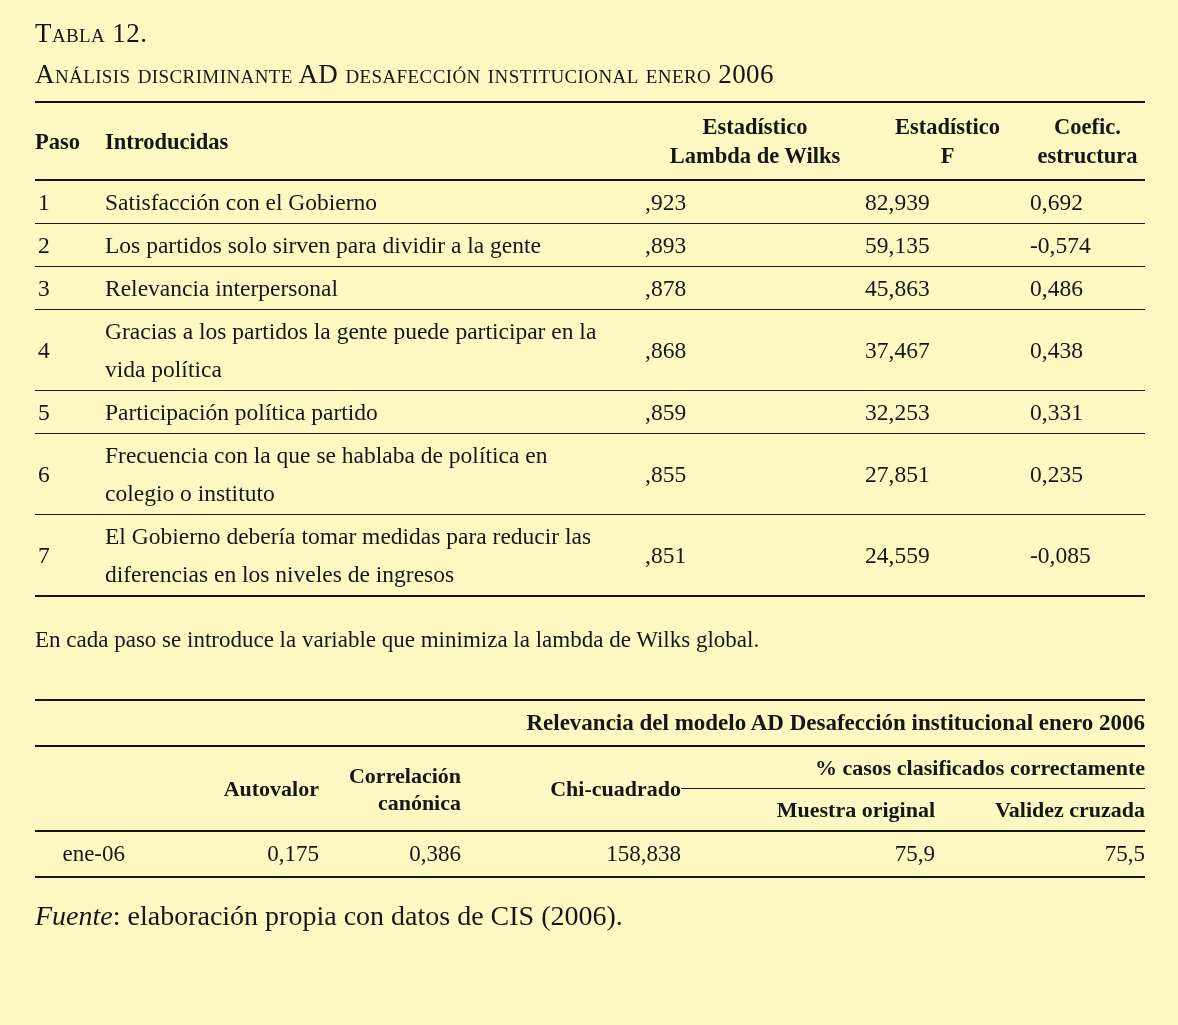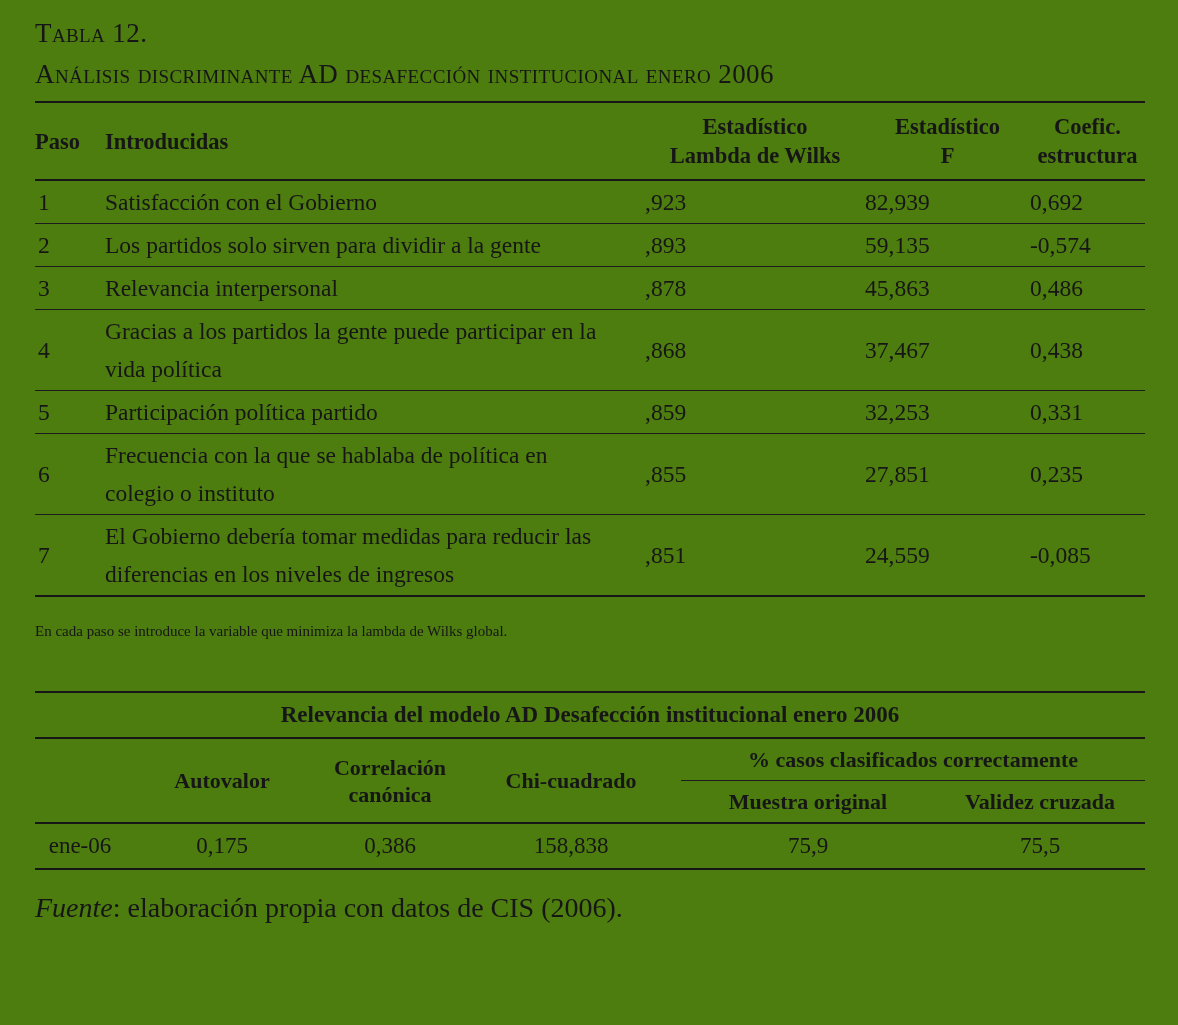--- a/index.html
+++ b/index.html
@@ -1,21 +1,21 @@
 <!DOCTYPE html>
 <html lang="es"><head>
 <meta charset="utf-8">
 <style>
   * { box-sizing: border-box; margin: 0; padding: 0; }
   body { background: #ffffff; }
   .page {
     position: relative;
     width: 1178px;
     height: 1025px;
-    background: #4d7c0f;
+    background: #fef9c3;
     color: #161616;
     font-family: "Liberation Serif", "DejaVu Serif", serif;
     padding: 16px 33px 0 35px;
     overflow: hidden;
   }
   
   .caption-line {
     font-variant: small-caps;
     font-size: 27px;
     line-height: 34px;
@@ -45,38 +45,38 @@
     padding: 2px 0;
     vertical-align: middle;
   }
   .t1 tbody tr + tr td { border-top: 1.5px solid #1c1c1c; }
   .t1 .c-paso   { text-align: left; padding-left: 3px; }
   .t1 .c-intro  { text-align: left; padding-right: 26px; }
   .t1 .c-num    { text-align: left; }
   .hdr-stack span { display: block; }
   
   .note {
-    margin-top: 21px;
-    font-size: 15px;
+    margin-top: 29px;
+    font-size: 23px;
     line-height: 27px;
   }
   .source {
     margin-top: 24px;
     font-size: 28px;
     line-height: 27px;
   }
   .source .it { font-style: italic; }
   
   .t2 {
     width: 1110px;
     margin-top: 46px;
     border-top: 2px solid #161616;
     border-bottom: 2px solid #161616;
   }
-  .t2 th, .t2 td { text-align: center; vertical-align: middle; }
+  .t2 th, .t2 td { text-align: right; vertical-align: middle; }
   .t2 .t2-title th {
     font-weight: bold;
     font-size: 23px;
     line-height: 28px;
     padding: 8px 0;
     border-bottom: 2px solid #161616;
   }
   .t2 thead th {
     font-weight: bold;
     font-size: 22px;

